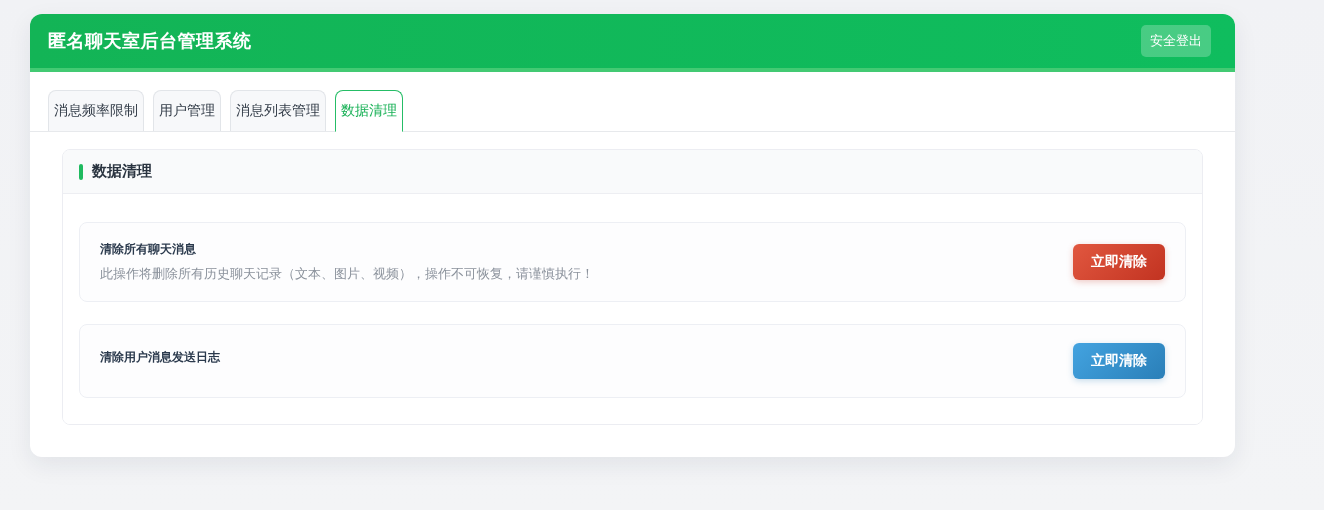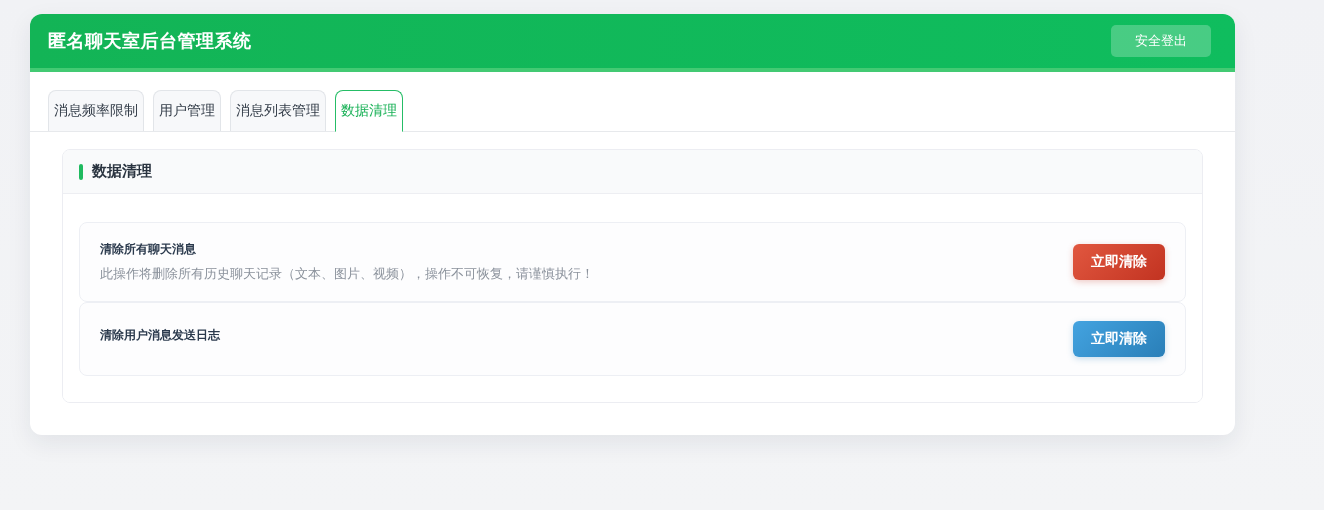--- a/index.html
+++ b/index.html
@@ -35,21 +35,21 @@
     font-size: 18px;
     font-weight: bold;
     letter-spacing: 0.5px;
   }
   .logout-btn {
     background: rgba(255, 255, 255, 0.24);
     color: #ffffff;
     border: none;
     font-size: 13px;
     font-family: inherit;
-    padding: 7px 24px;
+    padding: 7px 9px;
     border-radius: 5px;
     cursor: pointer;
   }
 
   
   .tab-bar {
     display: flex;
     padding: 18px 18px 0 18px;
     border-bottom: 1px solid #e7e9ec;
   }
@@ -107,21 +107,21 @@
   
   .card {
     border: 1px solid #edeff4;
     border-radius: 8px;
     background: #fdfdfe;
     padding: 18px 20px;
     display: flex;
     align-items: center;
     justify-content: space-between;
   }
-  .card + .card { }
+  .card + .card { margin-top: 22px; }
   .card-title {
     font-size: 12px;
     font-weight: bold;
     color: #2b3a4d;
     margin-bottom: 7px;
   }
   .card-desc {
     font-size: 13px;
     color: #8b929c;
   }

